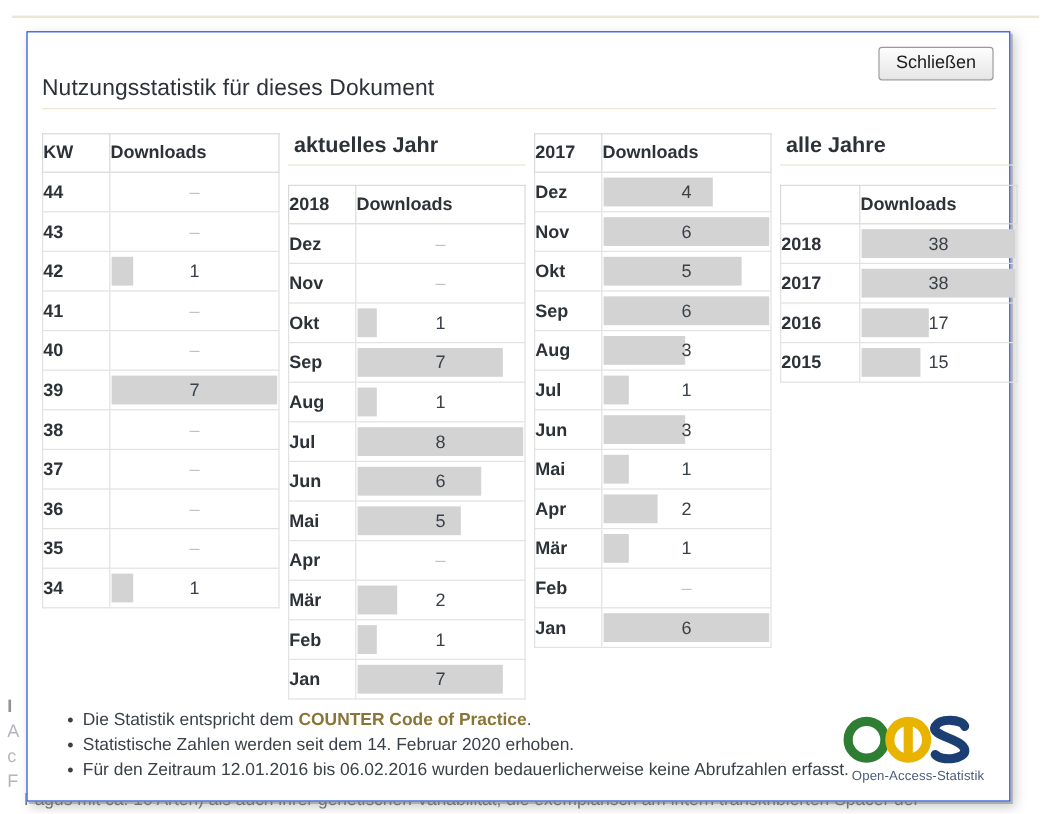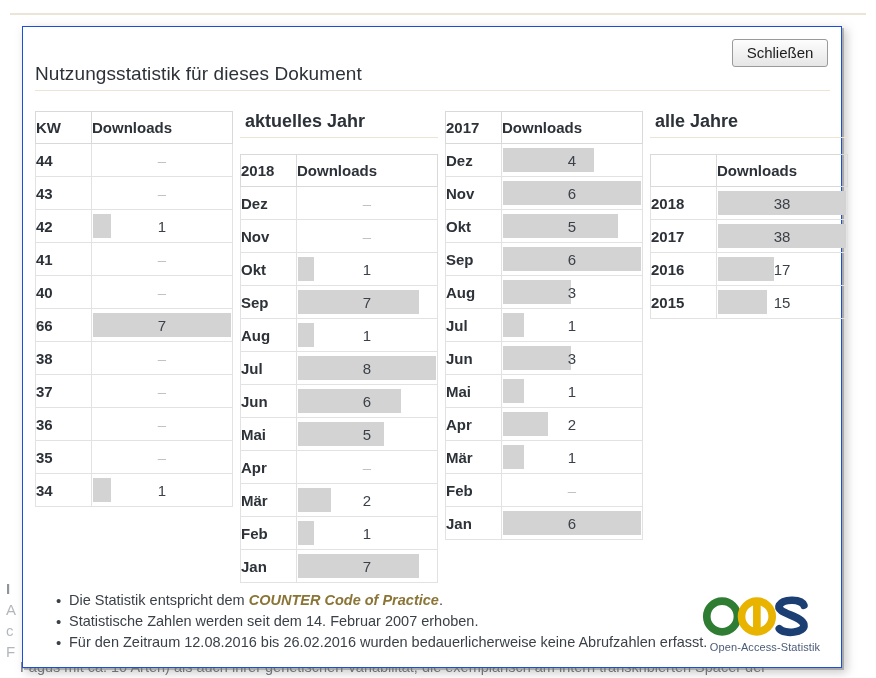--- a/index.html
+++ b/index.html
@@ -279,21 +279,21 @@
                   </td>
                 </tr>
                 <tr>
                   <td class="key">40</td>
                   <td class="val">
                     <div class="bar" style="width: 0px; background: rgb(211, 211, 211);"></div>
                     <span class="num empty">–</span>
                   </td>
                 </tr>
                 <tr>
-                  <td class="key">66</td>
+                  <td class="key">39</td>
                   <td class="val">
                     <div class="bar" style="width: calc(100% - 2px); background: rgb(211, 211, 211);"></div>
                     <span class="num">7</span>
                   </td>
                 </tr>
                 <tr>
                   <td class="key">38</td>
                   <td class="val">
                     <div class="bar" style="width: 0px; background: rgb(211, 211, 211);"></div>
                     <span class="num empty">–</span>
@@ -561,23 +561,23 @@
                     <span class="num">15</span>
                   </td>
                 </tr>
               </tbody>
             </table>
           </div>
         </div>
 
       <div class="footer">
         <ul class="notes">
-            <li><span>Die Statistik entspricht dem </span><a class="counter-link" href="#" style="color: rgb(138, 116, 54); font-style: italic;">COUNTER Code of Practice</a><span>.</span></li>
-            <li><span>Statistische Zahlen werden seit dem 14. Februar 2007 erhoben.</span></li>
-            <li><span>Für den Zeitraum 12.08.2016 bis 26.02.2016 wurden bedauerlicherweise keine Abrufzahlen erfasst.</span></li>
+            <li><span>Die Statistik entspricht dem </span><a class="counter-link" href="#" style="color: rgb(138, 116, 54);">COUNTER Code of Practice</a><span>.</span></li>
+            <li><span>Statistische Zahlen werden seit dem 14. Februar 2020 erhoben.</span></li>
+            <li><span>Für den Zeitraum 12.01.2016 bis 06.02.2016 wurden bedauerlicherweise keine Abrufzahlen erfasst.</span></li>
           </ul>
       </div>
 
       <div class="oas-logo">
         <svg viewBox="0 0 240 90" width="124" height="46" style="position:absolute;left:0;top:0;">
           <circle cx="40" cy="42" r="30" fill="none" stroke="#2e7d32" stroke-width="15"></circle>
           <circle cx="108" cy="42" r="30" fill="none" stroke="#e8b400" stroke-width="15"></circle>
           <path d="M108 12 L108 72" stroke="#e8b400" stroke-width="15" fill="none" stroke-linecap="butt"></path>
           <path d="M200 20 C196 8, 160 6, 152 20 C144 36, 196 40, 200 58 C203 74, 162 78, 152 66" fill="none" stroke="#1b3f73" stroke-width="15" stroke-linecap="round"></path>
         </svg>

